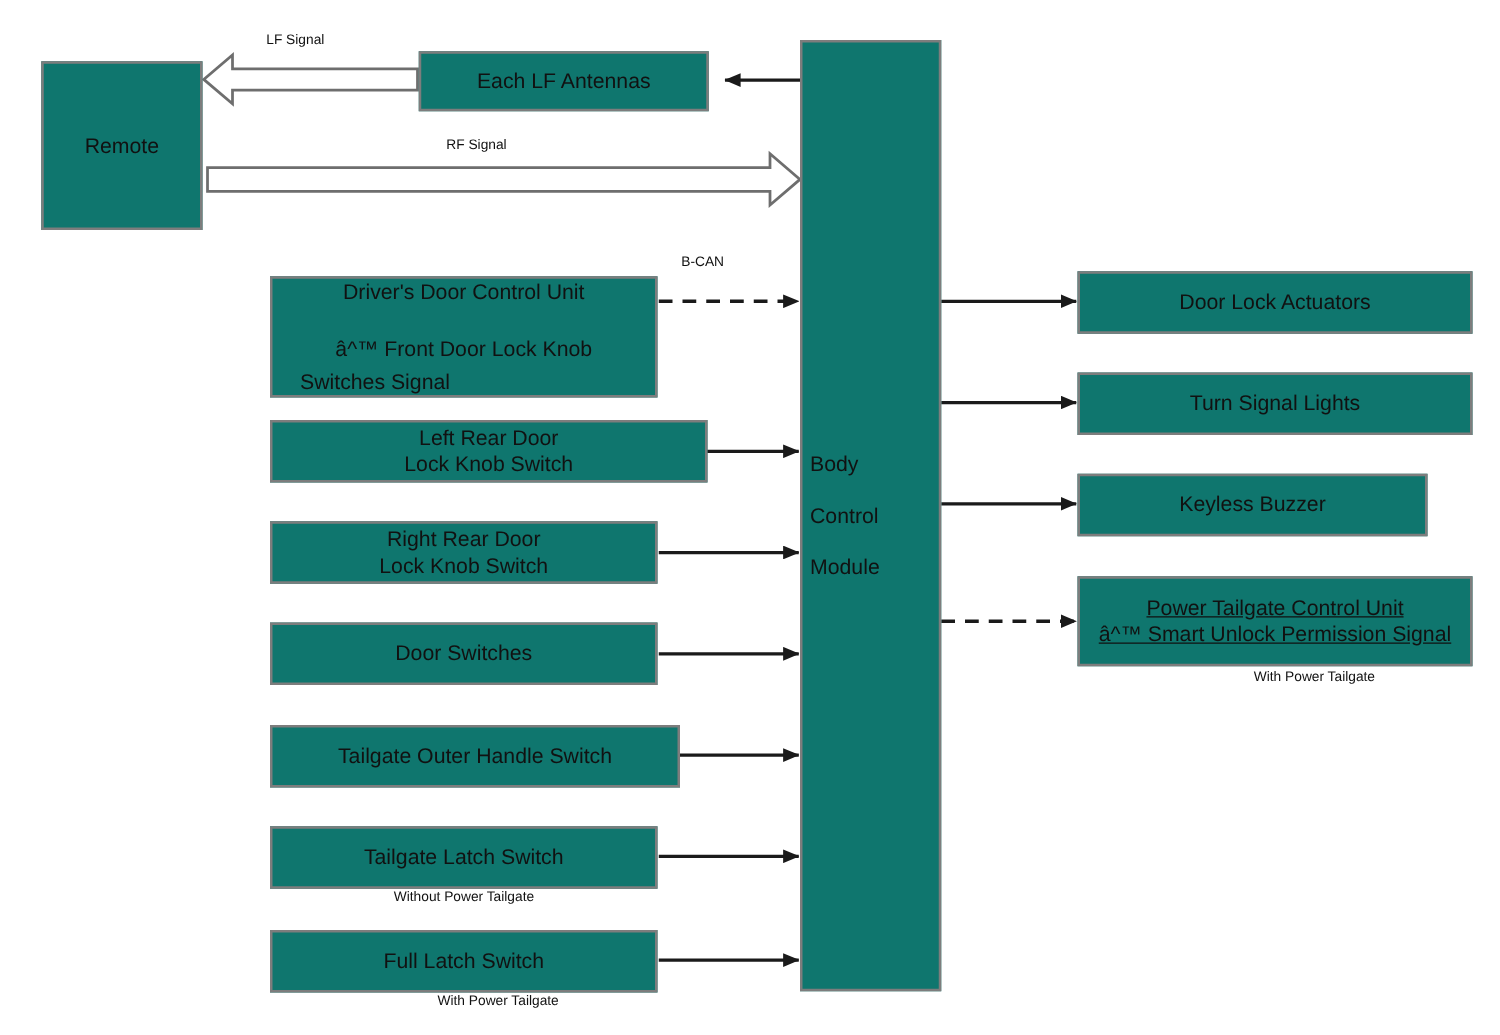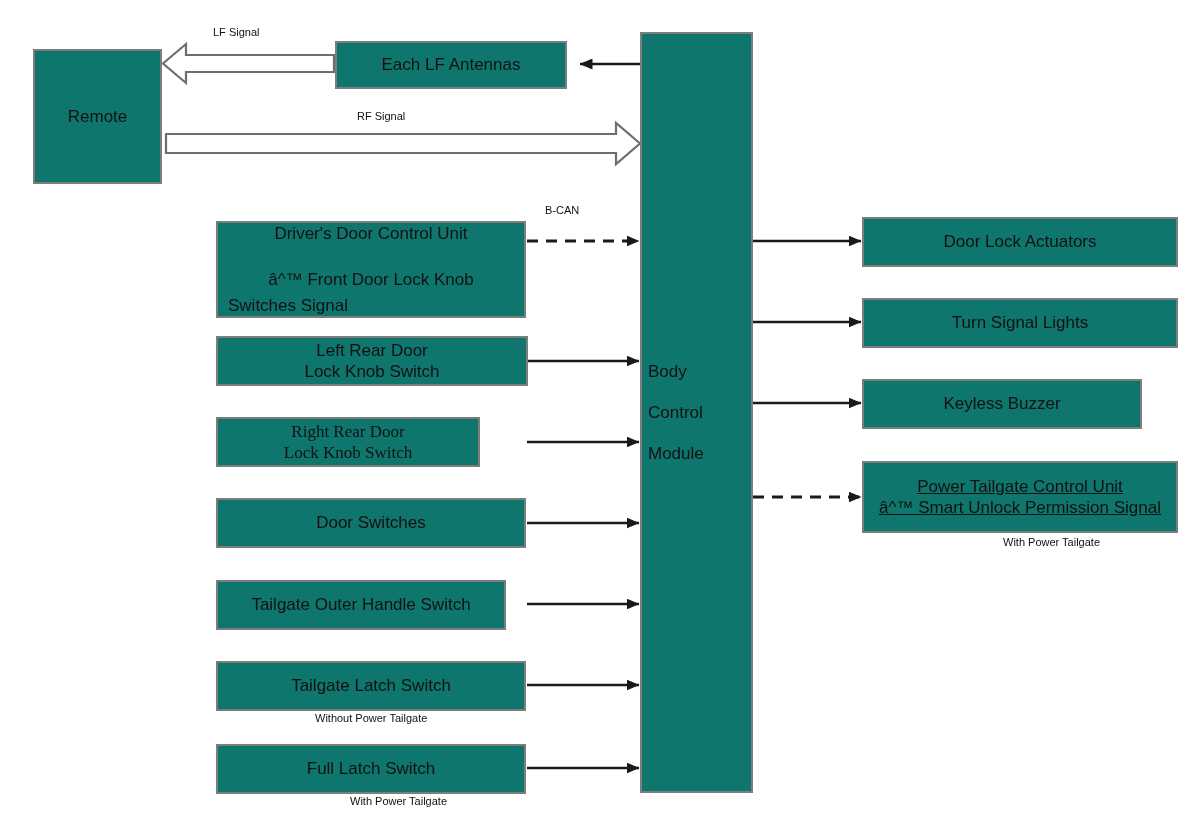--- a/index.html
+++ b/index.html
@@ -89,38 +89,38 @@
   <div class="box multi" style="left:640px;top:32px;width:113px;height:761px;justify-content:center;gap:20px;">
     <span style="display:block;width:100%;text-align:left;padding-left:12px;">Body</span>
     <span style="display:block;width:100%;text-align:left;padding-left:12px;">Control</span>
     <span style="display:block;width:100%;text-align:left;padding-left:12px;">Module</span>
   </div>
 
   <div class="box multi" style="left:216px;top:179px;width:310px;height:97px;justify-content:space-between;margin-top:42px;">
     <span>Driver's Door Control Unit</span>
     <span class="sp"></span>
     <span>â^™ Front Door Lock Knob</span>
-    <span style="align-self:flex-start;padding-left:10px;">Switches Signal</span>
+    <span style="align-self:flex-start;padding-left:22px;">Switches Signal</span>
   </div>
 
-  <div class="box multi" style="left:216px;top:336px;width:312px;height:50px;">
+  <div class="box multi" style="left:216px;top:336px;width:350px;height:50px;">
     <span>Left Rear Door</span>
     <span>Lock Knob Switch</span>
   </div>
 
-  <div class="box multi" style="left:216px;top:417px;width:264px;height:50px;font-family:Liberation Serif, serif;">
+  <div class="box multi" style="left:216px;top:417px;width:310px;height:50px;">
     <span>Right Rear Door</span>
     <span>Lock Knob Switch</span>
   </div>
 
   <div class="box" style="left:216px;top:498px;width:310px;height:50px;">
     <span>Door Switches</span>
   </div>
 
-  <div class="box" style="left:216px;top:580px;width:290px;height:50px;">
+  <div class="box" style="left:216px;top:580px;width:328px;height:50px;">
     <span>Tailgate Outer Handle Switch</span>
   </div>
 
   <div class="box" style="left:216px;top:661px;width:310px;height:50px;">
     <span>Tailgate Latch Switch</span>
   </div>
 
   <div class="box" style="left:216px;top:744px;width:310px;height:50px;">
     <span>Full Latch Switch</span>
   </div>

